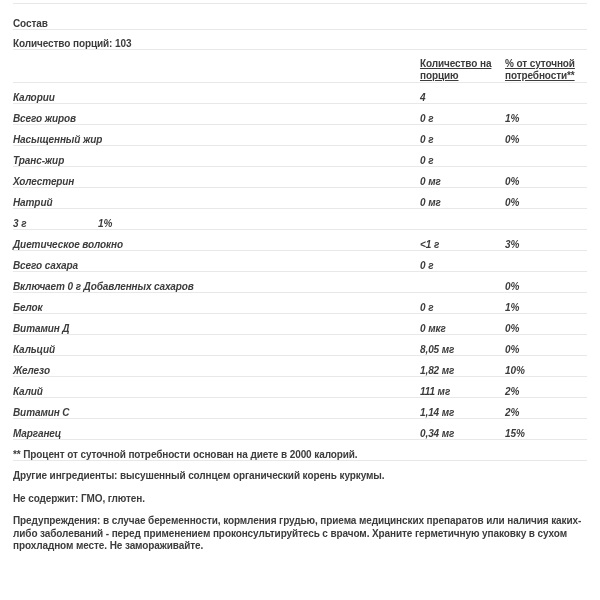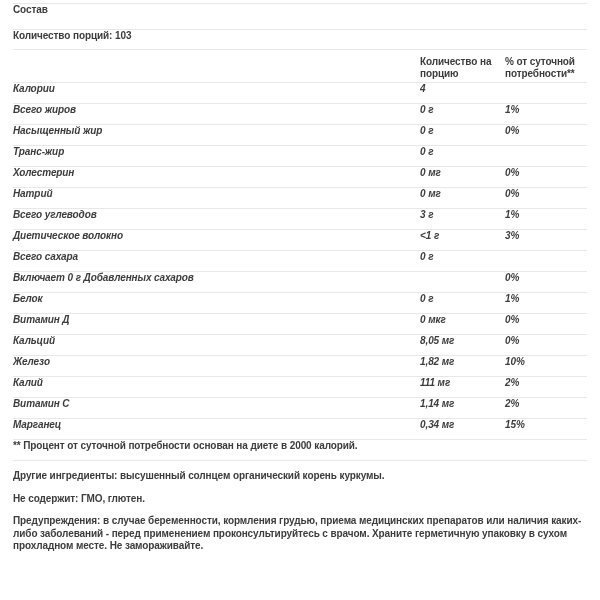--- a/index.html
+++ b/index.html
@@ -9,32 +9,32 @@
     font-family: "Liberation Sans", sans-serif;
     font-weight: 700;
     font-size: 10px;
     color: #3c3c3c;
     padding: 3px 13px 0 13px;
     overflow: hidden;
     letter-spacing: -0.1px;
   }
   .facts { border-top: 1px solid #e8e8e8; }
   .row {
-    display: flex; align-items: flex-start;
+    display: flex; align-items: flex-end;
     border-bottom: 1px solid #e8e8e8;
     box-sizing: border-box;
   }
   .row .c1 { width: 407px; }
   .row .c2 { width: 85px; }
   .row .c3 { flex: 1; }
   .row .full { width: auto; flex: 1; }
   .info-1 { height: 26px; }
   .info-2 { height: 21px; }
   .info-3 { height: 20px; }
-  .head { height: 33px; align-items: center; padding-top: 4px; line-height: 12px; }
+  .head { height: 33px; align-items: flex-end; padding-top: 4px; line-height: 12px; text-decoration: underline; }
   .data { height: 21px; font-style: italic; }
   .fnote { height: 21px; }
   .bottom { padding-top: 9px; }
   .bottom p { margin: 0 0 10px 0; line-height: 12.5px; }
 </style>
 </head>
 <body>
 
 <div class="sheet">
   <div class="facts">
@@ -85,21 +85,20 @@
     <div class="c3">0%</div>
   </div>
 
   <div class="row data">
     <div class="c1">Натрий</div>
     <div class="c2">0 мг</div>
     <div class="c3">0%</div>
   </div>
 
   <div class="row data">
-    <div class="c1">Всего углеводов</div>
     <div class="c2">3 г</div>
     <div class="c3">1%</div>
   </div>
 
   <div class="row data">
     <div class="c1">Диетическое волокно</div>
     <div class="c2">&lt;1 г</div>
     <div class="c3">3%</div>
   </div>
 

